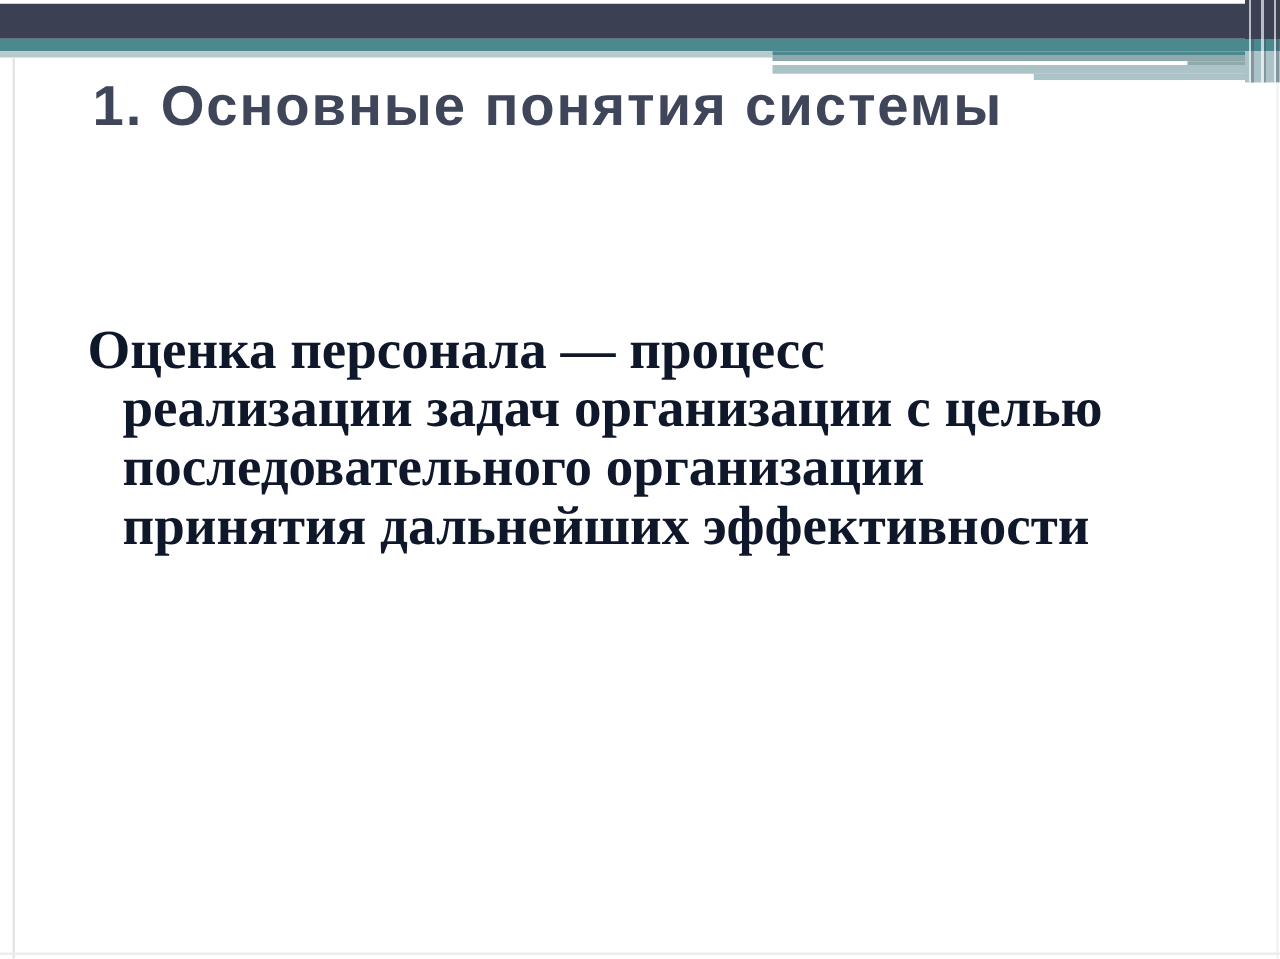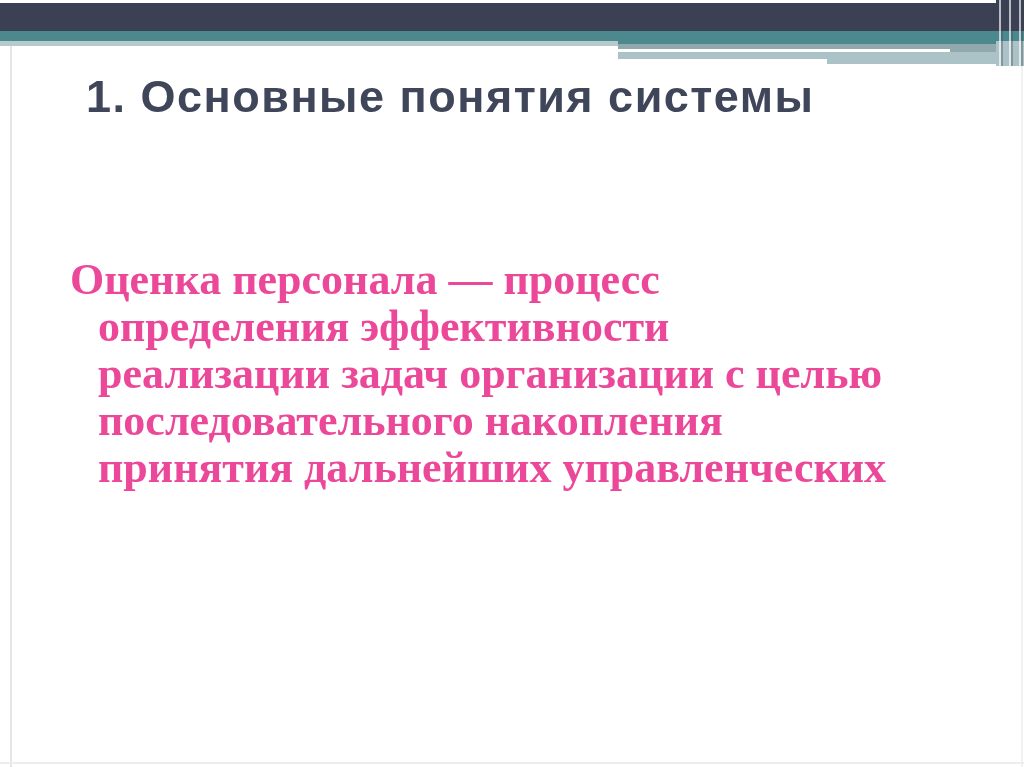--- a/index.html
+++ b/index.html
@@ -44,37 +44,37 @@
 
   .left-rule   { left: 10px; top: 46px; width: 2px; height: 721px; background: #E3E5E6; }
   .right-rule  { left: 1021px; top: 66px; width: 2px; height: 701px; background: #F1F3F3; }
   .bottom-rule { left: 0; top: 762px; width: 1024px; height: 2px; background: #ECEEEE; }
 
   
   .title {
     position: absolute;
     left: 74px;
     top: 56px;
-    margin: 12px;
+    margin: 0;
     color: #40465A;
     font-family: "Liberation Sans", sans-serif;
     font-weight: bold;
     font-size: 45px;
     line-height: 58px;
     letter-spacing: 1.5px;
   }
   .title .tline { display: block; white-space: nowrap; }
 
   
   .body-text {
     position: absolute;
     left: 70px;
     top: 256px;
     width: 910px;
-    color: #ec4899;
+    color: #0f172a;
     font-family: "Liberation Serif", serif;
     font-weight: bold;
     font-size: 44px;
     line-height: 47px;
   }
   .body-text .bline { display: block; white-space: nowrap; }
   .body-text .bline.indent { padding-left: 28px; }
 </style>
 </head>
 <body>
@@ -95,19 +95,18 @@
   <div class="deco left-rule"></div>
   <div class="deco right-rule"></div>
   <div class="deco bottom-rule"></div>
 
   <h1 class="title">
     <span class="tline">1. Основные понятия системы</span>
   </h1>
 
   <div class="body-text">
     <div class="bline">Оценка персонала — процесс</div>
-    <div class="bline indent">определения эффективности</div>
     <div class="bline indent">реализации задач организации с целью</div>
-    <div class="bline indent">последовательного накопления</div>
-    <div class="bline indent">принятия дальнейших управленческих</div>
+    <div class="bline indent">последовательного организации</div>
+    <div class="bline indent">принятия дальнейших эффективности</div>
   </div>
 
 </div>
 
 </body></html>

